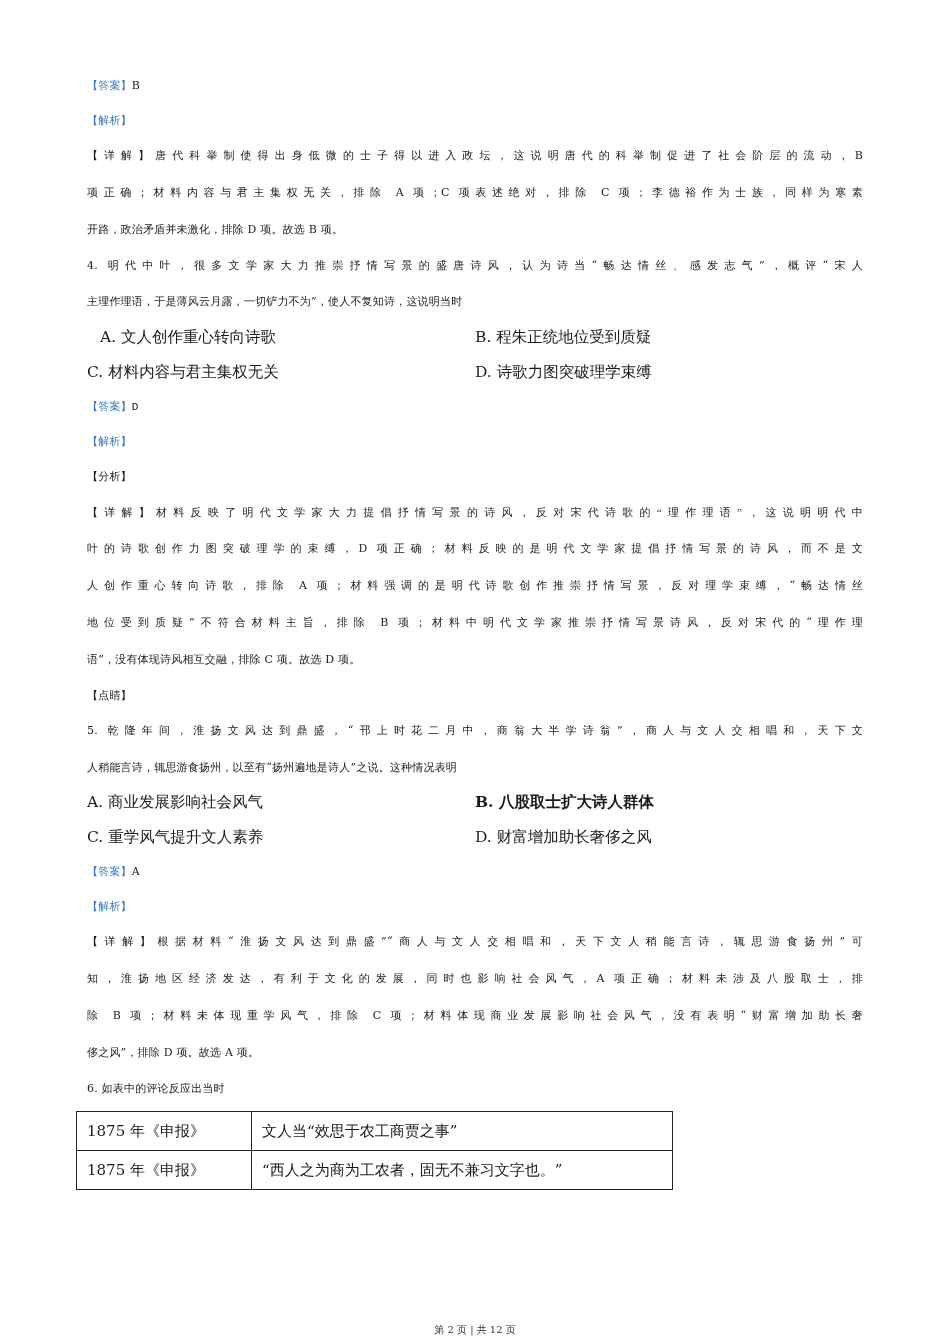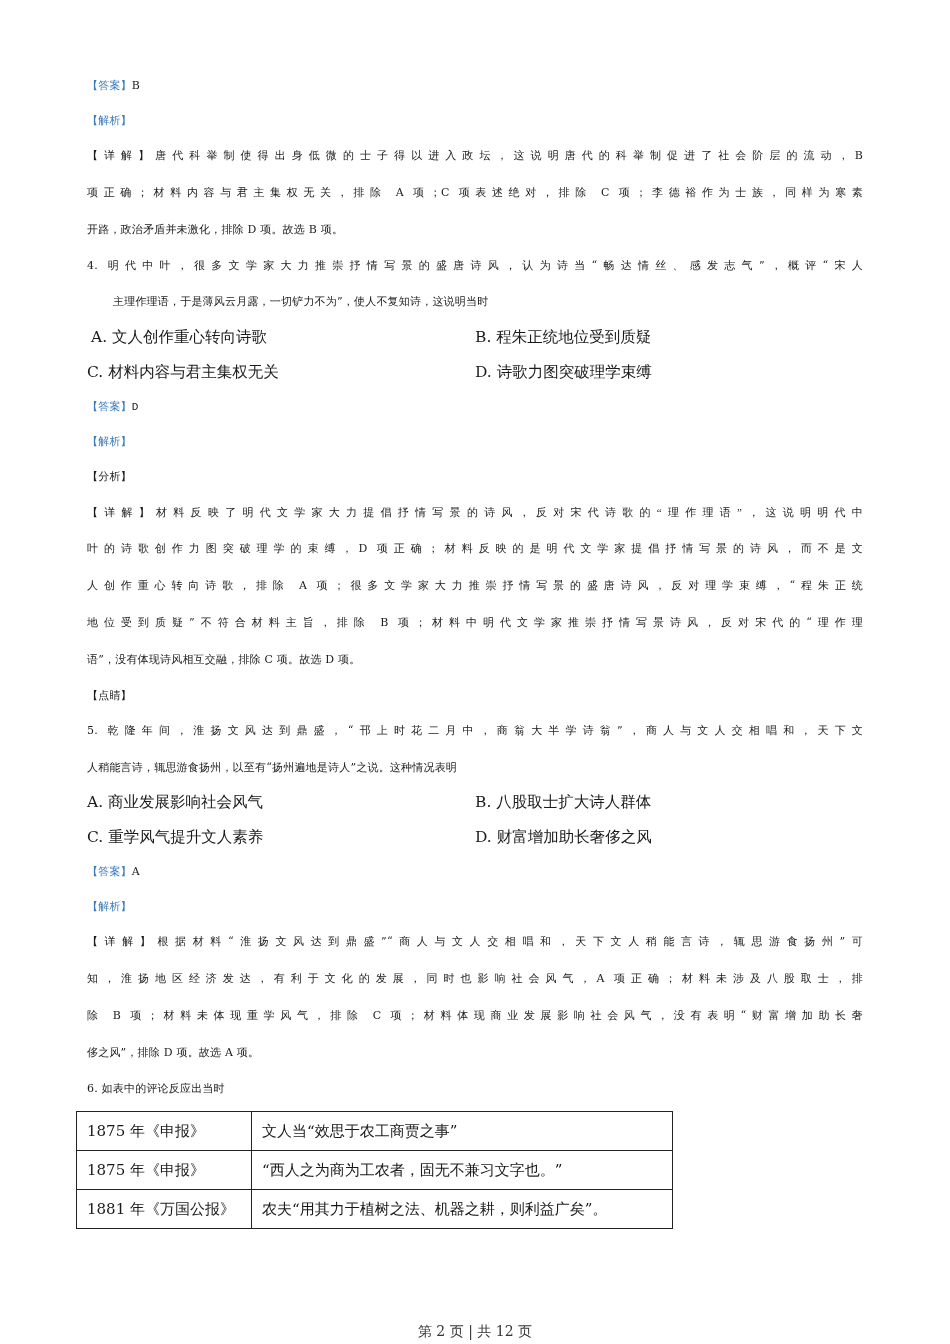--- a/index.html
+++ b/index.html
@@ -52,63 +52,63 @@
       vertical-align: middle;
     }
     table.material td.c1 { width: 154px; }
     table.material td.c2 { width: 400px; }
     .footer {
       position: absolute;
       top: 1323px;
       left: 0;
       width: 950px;
       text-align: center;
-      font-size: 14px;
+      font-size: 10px;
       color: #333;
     }
   </style>
 </head>
 <body>
 
 <div class="page">
 
   <div class="line" style="top:76px;">
     <span class="tag-blue">【答案】</span><span>B</span>
   </div>
   <div class="line tag-blue" style="top:111px;">【解析】</div>
   <div class="line just" style="top:146px;">
     <span>【详解】</span><span>唐代科举制使得出身低微的士子得以进入政坛，这说明唐代的科举制促进了社会阶层的流动，B</span>
   </div>
   <div class="line just" style="top:183px;">项正确；材料内容与君主集权无关，排除 A 项；C 项表述绝对，排除 C 项；李德裕作为士族，同样为寒素</div>
   <div class="line" style="top:220px;">开路，政治矛盾并未激化，排除 D 项。故选 B 项。</div>
 
   <div class="line just" style="top:256px;">4. 明代中叶，很多文学家大力推崇抒情写景的盛唐诗风，认为诗当“畅达情丝、感发志气”，概评“宋人</div>
-  <div class="line" style="top:292px;margin-left:26px;">主理作理语，于是薄风云月露，一切铲力不为”，使人不复知诗，这说明当时</div>
-  <div class="opt" style="top:327px; left:4px;">A. 文人创作重心转向诗歌</div>
+  <div class="line" style="top:292px;">主理作理语，于是薄风云月露，一切铲力不为”，使人不复知诗，这说明当时</div>
+  <div class="opt" style="top:327px; left:13px;">A. 文人创作重心转向诗歌</div>
   <div class="opt" style="top:327px; left:388px;">B. 程朱正统地位受到质疑</div>
   <div class="opt" style="top:362px; left:0;">C. 材料内容与君主集权无关</div>
   <div class="opt" style="top:362px; left:388px;">D. 诗歌力图突破理学束缚</div>
   <div class="line" style="top:397px;font-family:Liberation Mono, monospace;">
     <span class="tag-blue">【答案】</span><span>D</span>
   </div>
   <div class="line tag-blue" style="top:432px;">【解析】</div>
   <div class="line" style="top:467px;">【分析】</div>
   <div class="line just" style="top:502px;font-family:Liberation Serif, serif;">
     <span>【详解】</span><span>材料反映了明代文学家大力提倡抒情写景的诗风，反对宋代诗歌的“理作理语”，这说明明代中</span>
   </div>
   <div class="line just" style="top:539px;">叶的诗歌创作力图突破理学的束缚，D 项正确；材料反映的是明代文学家提倡抒情写景的诗风，而不是文</div>
-  <div class="line just" style="top:576px;">人创作重心转向诗歌，排除 A 项；很多文学家大力推崇抒情写景的盛唐诗风，反对理学束缚，“程朱正统</div>
+  <div class="line just" style="top:576px;">人创作重心转向诗歌，排除 A 项；材料强调的是明代诗歌创作推崇抒情写景，反对理学束缚，“畅达情丝</div>
   <div class="line just" style="top:613px;">地位受到质疑”不符合材料主旨，排除 B 项；材料中明代文学家推崇抒情写景诗风，反对宋代的“理作理</div>
   <div class="line" style="top:650px;">语”，没有体现诗风相互交融，排除 C 项。故选 D 项。</div>
   <div class="line" style="top:686px;">【点睛】</div>
 
   <div class="line just" style="top:721px;">5. 乾隆年间，淮扬文风达到鼎盛，“邗上时花二月中，商翁大半学诗翁”，商人与文人交相唱和，天下文</div>
   <div class="line" style="top:758px;">人稍能言诗，辄思游食扬州，以至有“扬州遍地是诗人”之说。这种情况表明</div>
   <div class="opt" style="top:792px; left:0;">A. 商业发展影响社会风气</div>
-  <div class="opt" style="top:792px; left:388px;">B. 八股取士扩大诗人群体</div>
+  <div class="opt" style="top:792px; left:388px;font-weight:bold;">B. 八股取士扩大诗人群体</div>
   <div class="opt" style="top:827px; left:0;">C. 重学风气提升文人素养</div>
   <div class="opt" style="top:827px; left:388px;">D. 财富增加助长奢侈之风</div>
   <div class="line" style="top:862px;">
     <span class="tag-blue">【答案】</span><span>A</span>
   </div>
   <div class="line tag-blue" style="top:897px;">【解析】</div>
   <div class="line just" style="top:932px;">
     <span>【详解】</span><span>根据材料“淮扬文风达到鼎盛”“商人与文人交相唱和，天下文人稍能言诗，辄思游食扬州”可</span>
   </div>
   <div class="line just" style="top:969px;">知，淮扬地区经济发达，有利于文化的发展，同时也影响社会风气，A 项正确；材料未涉及八股取士，排</div>
@@ -121,20 +121,16 @@
 <table class="material">
   <tbody>
       <tr>
     <td class="c1">1875 年《申报》</td>
     <td class="c2">文人当“效思于农工商贾之事”</td>
   </tr>
   <tr>
     <td class="c1">1875 年《申报》</td>
     <td class="c2">“西人之为商为工农者，固无不兼习文字也。”</td>
   </tr>
-  <tr>
-    <td class="c1">1881 年《万国公报》</td>
-    <td class="c2">农夫“用其力于植树之法、机器之耕，则利益广矣”。</td>
-  </tr>
 </tbody>
   </table>
 
 <div class="footer">第 2 页 | 共 12 页</div>
 
 </body></html>

